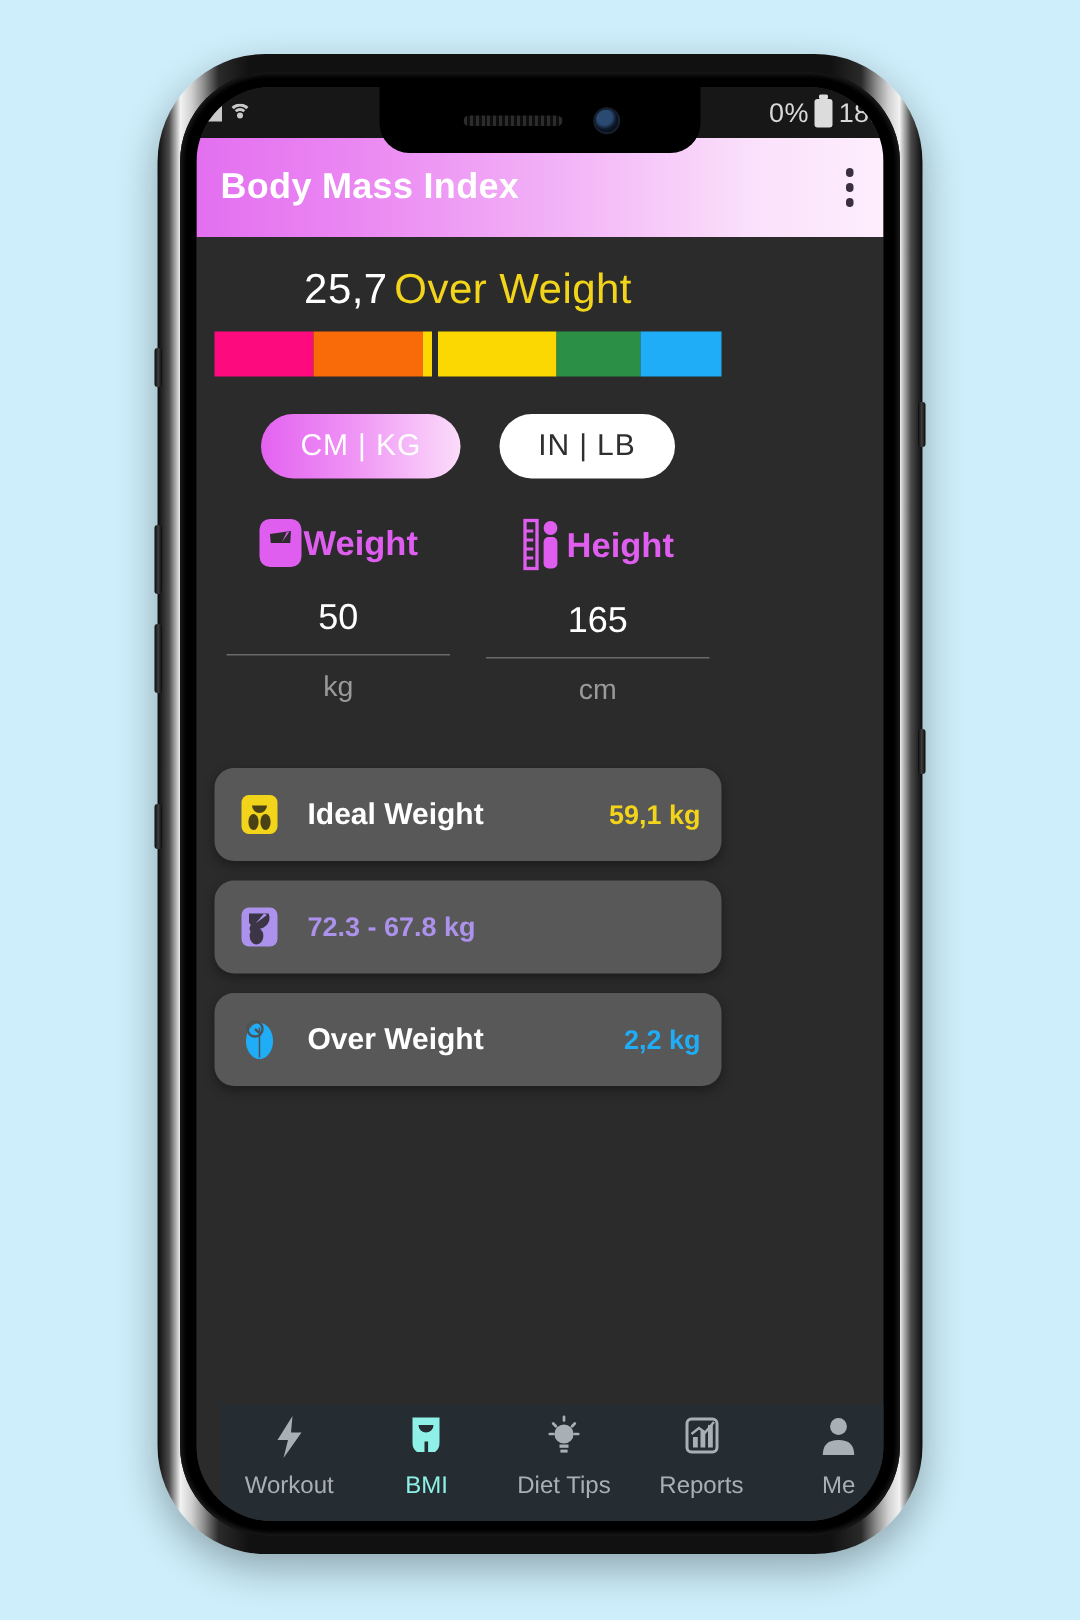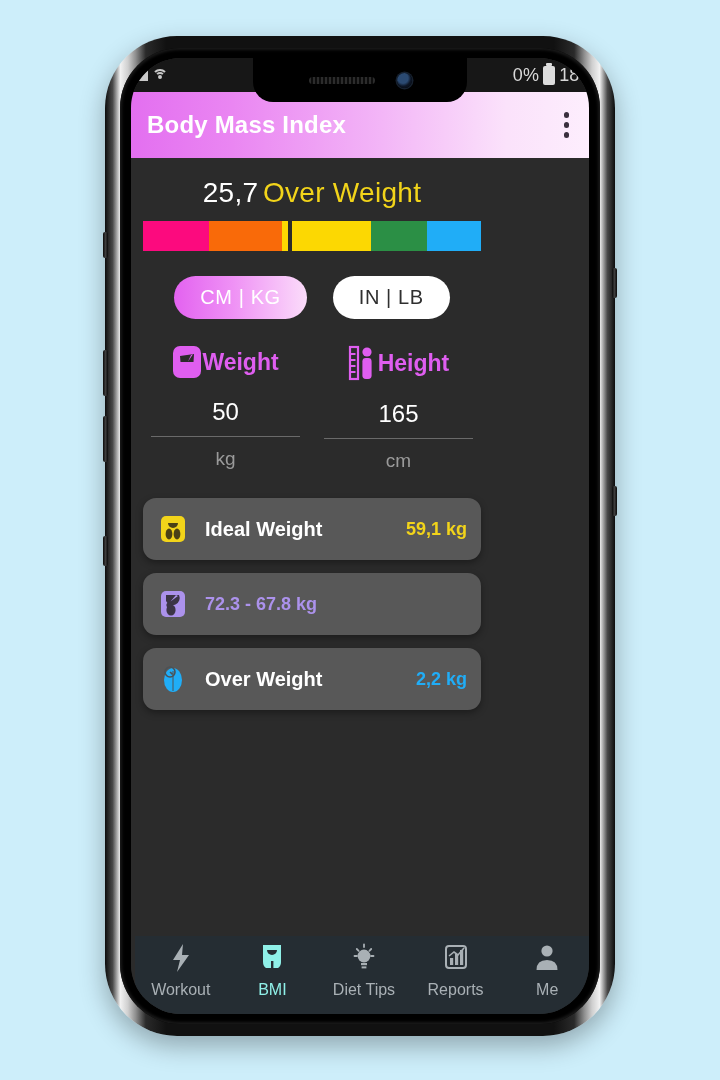--- a/index.html
+++ b/index.html
@@ -106,31 +106,31 @@
   .field{ flex:1; display:flex; flex-direction:column; align-items:center; padding:0 12px; }
   .field-head{ display:flex; align-items:center; }
   .field-label{ color:#df5ef0; font-size:23px; font-weight:bold; }
   .field-val{ color:#ffffff; font-size:24px; margin-top:19px; }
   .field-rule{ width:100%; height:1px; background:#6a6a6a; margin-top:10px; }
   .field-unit{ color:#9a9a9a; font-size:19px; margin-top:11px; }
 
   .ico{ display:block; }
 
   
-  .cards{ margin-top:26px; padding:0 12px; display:flex; flex-direction:column; gap:13px; }
+  .cards{ margin-top:40px; padding:0 12px; display:flex; flex-direction:column; gap:13px; }
   .card{ height:62px; border-radius:13px; background:#585858;
     display:flex; align-items:center; padding:0 14px 0 11px; gap:13px;
     box-shadow:0 3px 7px rgba(0,0,0,.35); }
   .card-ico{ width:38px; height:40px; border-radius:7px; display:flex;
     align-items:center; justify-content:center; flex:0 0 auto; }
   .card-name{ color:#ffffff; font-size:20px; font-weight:bold; flex:1; }
   .card-val{ font-size:18px; font-weight:bold; white-space:nowrap; }
 
   
-  .navbar{ position:absolute; left:4px; bottom:0; width:458px; height:78px;
+  .navbar{ position:absolute; left:16px; bottom:0; width:458px; height:78px;
     background:#252d33; display:flex; align-items:flex-start; padding-top:7px; }
   .nav-item{ flex:1; display:flex; flex-direction:column; align-items:center; gap:4px; }
   .nav-label{ font-size:16px; color:#a9b0b5; }
   .nav-item.active .nav-label{ color:#8ff0e8; }
 </style>
 </head>
 <body>
 
 <div id="stage">
 

